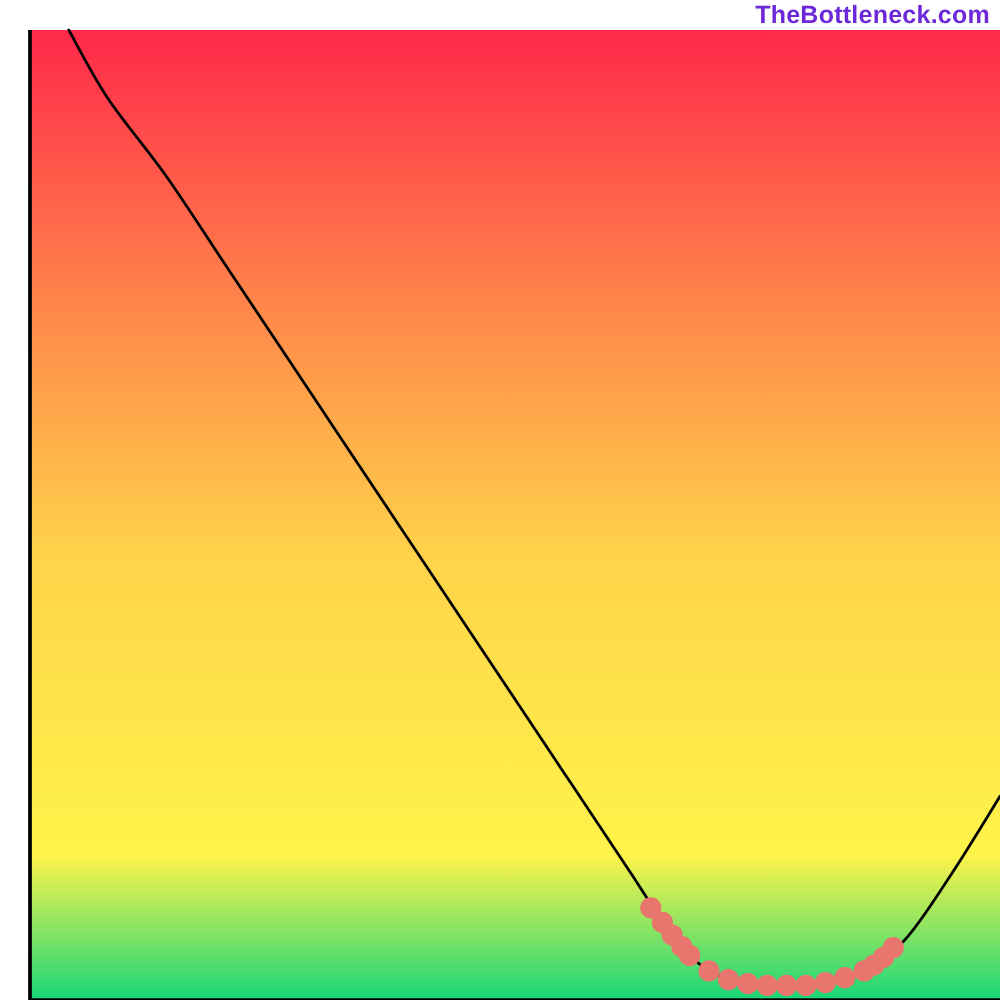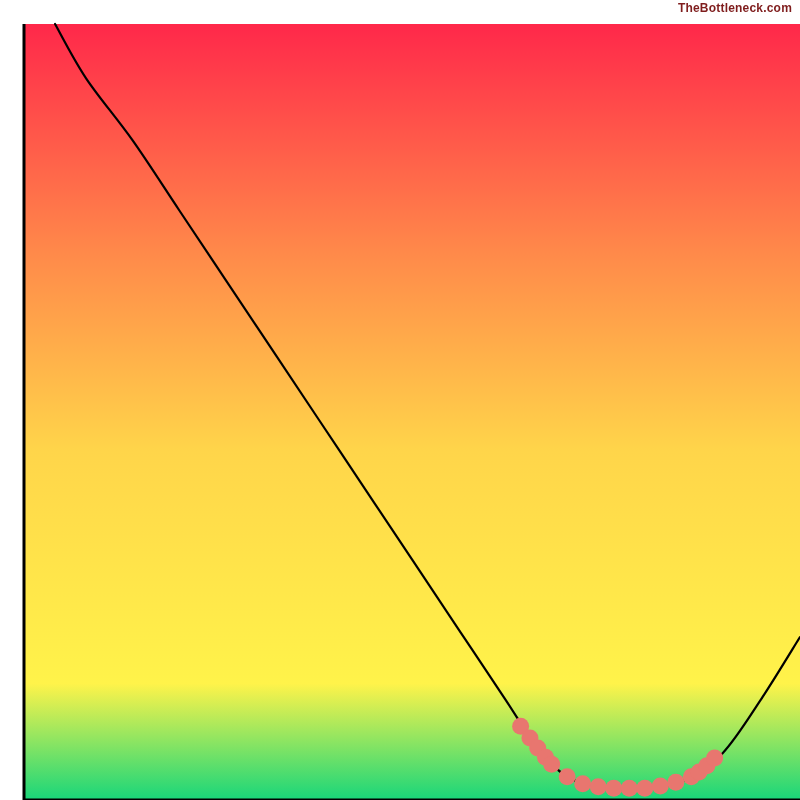--- a/index.html
+++ b/index.html
@@ -12,23 +12,23 @@
   }
   .container {
     position: relative;
     width: 800px;
     height: 800px;
   }
   .watermark {
     position: absolute;
     top: 1px;
     right: 8px;
-    font-size: 12px;
+    font-size: 20px;
     font-weight: 600;
-    color: #7f1d1d;
+    color: #6d28d9;
     letter-spacing: 0.2px;
   }
   svg {
     display: block;
   }
 </style>
 </head>
 <body>
 
 <div class="container">

